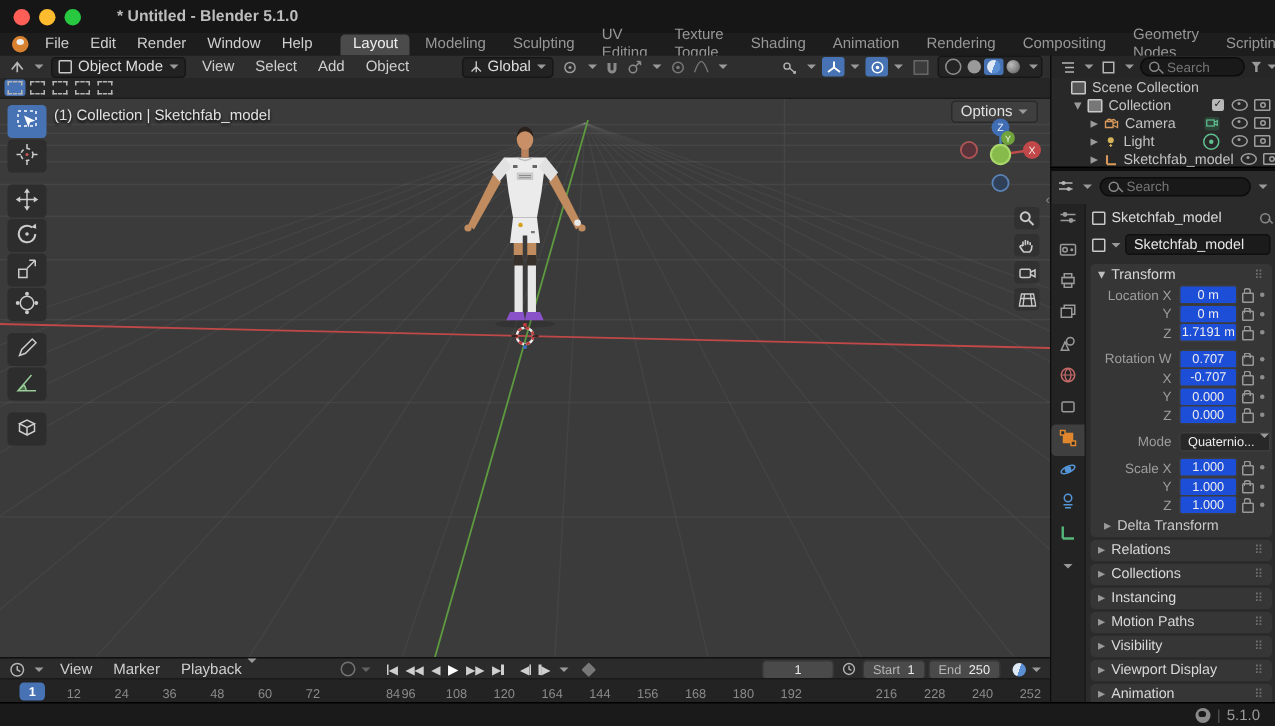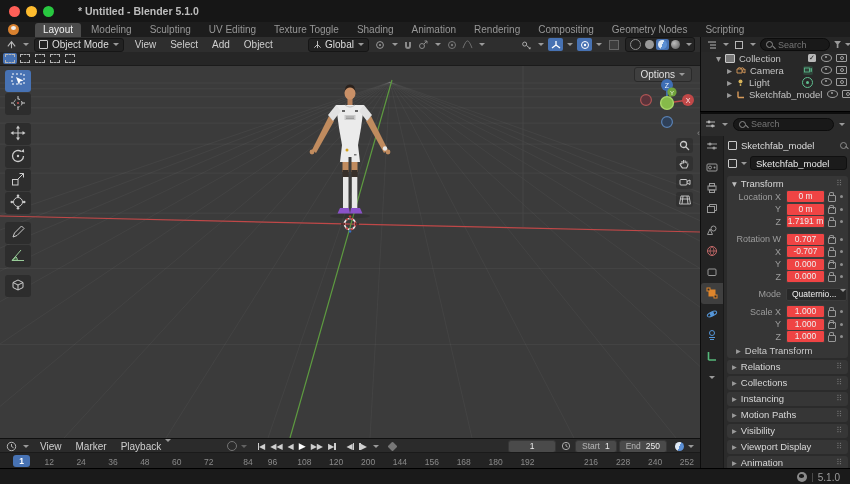--- a/index.html
+++ b/index.html
@@ -41,21 +41,21 @@
   
   #props{left:700px;top:112px;width:150px;height:356px;background:#2b2b2b;border-left:1px solid #0d0d0d;border-top:2px solid #0d0d0d;}
   #prop-tabs{position:absolute;left:0;top:22px;width:22px;height:334px;background:#232323;border-right:1px solid #1a1a1a;}
   .ptab{width:22px;height:21px;display:flex;align-items:center;justify-content:center;}
   .ptab.active{background:#3f3f3f;border-radius:3px 0 0 3px;}
   .panel{background:#363636;border-radius:3px;margin:0 3px 2px 3px;color:#d8d8d8;}
   .panel-hdr{height:14px;display:flex;align-items:center;padding:0 5px;font-size:9.5px;}
   .grip{margin-left:auto;color:#6f6f6f;font-size:8px;letter-spacing:1px;}
   .trow{height:11.5px;display:flex;align-items:center;margin:1px 5px 0 0;}
   .tlabel{width:54px;text-align:right;color:#9d9d9d;font-size:9px;padding-right:5px;flex:none;}
-  .tfield{flex:1;background:#ef4444;border-radius:2px;height:11px;color:#eee;font-size:8.5px;text-align:center;line-height:11px;border:1px solid #3c3c3c;}
+  .tfield{flex:1;background:#1d4ed8;border-radius:2px;height:11px;color:#eee;font-size:8.5px;text-align:center;line-height:11px;border:1px solid #3c3c3c;}
   .tfield.drop{background:#282828;text-align:left;padding-left:5px;display:flex;}
   .lockwrap{width:13px;display:flex;justify-content:center;flex:none;}
   .lock{width:6px;height:5px;border:1px solid #989898;border-radius:1px;position:relative;margin-top:3px;}
   .lock:before{content:'';position:absolute;top:-3.5px;left:0.5px;width:3px;height:3px;border:1px solid #989898;border-bottom:none;border-radius:2px 2px 0 0;}
   .adot{width:3px;height:3px;border-radius:50%;background:#8d8d8d;flex:none;margin-left:2px;}
   .namefield{background:#1b1b1b;border:1px solid #101010;border-radius:3px;height:12px;color:#e7e7e7;display:flex;align-items:center;padding:0 5px;font-size:9.5px;}
   
   #viewport{left:0;top:52px;width:700px;height:386px;background:#3b3b3b;overflow:hidden;}
   #toolsettings{left:0;top:0;width:700px;height:13px;background:#262626;border-bottom:1px solid #1b1b1b;position:absolute;display:flex;align-items:center;padding-left:3px;}
   .selmode{width:14px;height:11px;border-radius:2px;margin-right:1px;display:flex;align-items:center;justify-content:center;}
@@ -94,20 +94,27 @@
   <span class="light" style="background:#ff5f57;"></span>
   <span class="light" style="background:#febc2e;"></span>
   <span class="light" style="background:#28c840;"></span>
   <span id="titletext">* Untitled - Blender 5.1.0</span>
 </div>
 
 <div id="menubar" class="abs row">
   <span style="width:11px;height:11px;border-radius:50%;background:#d8812f;margin:0 4px 0 8px;position:relative;flex:none;">
     <span style="position:absolute;left:2.5px;top:2px;width:5px;height:4px;border-radius:50%;background:#eee;"></span>
   </span>
+  <span id="menu-items" class="row">
+      <div class="menu-item">File</div>
+      <div class="menu-item">Edit</div>
+      <div class="menu-item">Render</div>
+      <div class="menu-item">Window</div>
+      <div class="menu-item">Help</div>
+    </span>
   <span id="wtabs" class="row" style="margin-left:12px;">
       <div class="wtab active">Layout</div>
       <div class="wtab">Modeling</div>
       <div class="wtab">Sculpting</div>
       <div class="wtab">UV Editing</div>
       <div class="wtab">Texture Toggle</div>
       <div class="wtab">Shading</div>
       <div class="wtab">Animation</div>
       <div class="wtab">Rendering</div>
       <div class="wtab">Compositing</div>
@@ -226,20 +233,30 @@
     <i class="chev"></i>
   <span class="search" style="width:68px;margin-left:4px;">
     <span class="mag"></span>
     <input readonly="" placeholder="Search" style="">
   </span>
   <span style="margin-left:4px;width:8px;height:7px;background:#9a9a9a;clip-path:polygon(0 0,100% 0,62% 45%,62% 100%,38% 100%,38% 45%);"></span>
   <i class="chev"></i>
 </div>
 
 <div id="outliner" class="abs">
+    <div class="ol-row">
+      <span style="width:4px;flex:none;"></span>
+      <span style="width:9px;flex:none;"></span>
+      <span style="margin-right:4px;display:inline-flex;">
+        <span style="width:8px;height:7px;border:1px solid #c9c9c9;border-radius:1px;display:inline-block;background:#555;"></span>
+      </span>
+      <span style="font-size:9.5px;">Scene Collection</span>
+      <span style="flex:1;"></span>
+      <span style="width:8px;"></span>
+    </div>
     <div class="ol-row">
       <span style="width:15px;flex:none;"></span>
       <span style="color:#9a9a9a;width:9px;flex:none;">▾</span>
       <span style="margin-right:4px;display:inline-flex;">
         <span style="width:8px;height:7px;border:1px solid #c9c9c9;border-radius:1px;display:inline-block;background:#777;"></span>
       </span>
       <span style="font-size:9.5px;">Collection</span>
       <span style="flex:1;"></span>
       <span class="cbx">✓</span>
       <span class="eye" style="margin:0 4px 0 5px;"></span>
@@ -658,20 +675,21 @@
       </div>
       <div class="selmode">
         <i></i>
       </div>
       <div class="selmode">
         <i></i>
       </div>
     </div>
 
   <div id="vp-overlay-text" class="abs">
+    <div>(1) Collection | Sketchfab_model</div>
   </div>
 
   <div id="options-btn" class="abs row">
     <span>Options</span>
     <i class="chev"></i>
   </div>
 
   <div id="toolbar" class="abs">
       <div class="tool-btn active">
         <span><svg width="16" height="16" viewBox="0 0 16 16">
@@ -836,25 +854,25 @@
   </span>
 </div>
 <div id="timeline-ruler" class="abs">
   <div id="playhead">1</div>
 <div class="tick-num" style="left: 49.227px;">12</div>
     <div class="tick-num" style="left: 81.111px;">24</div>
     <div class="tick-num" style="left: 112.995px;">36</div>
     <div class="tick-num" style="left: 144.879px;">48</div>
     <div class="tick-num" style="left: 176.763px;">60</div>
     <div class="tick-num" style="left: 208.647px;">72</div>
-    <div class="tick-num" style="left: 234px; padding-left: 28px;">84</div>
+    <div class="tick-num" style="left: 248px; padding-left: 28px;">84</div>
     <div class="tick-num" style="left: 272.415px;">96</div>
     <div class="tick-num" style="left: 304.299px;">108</div>
     <div class="tick-num" style="left: 336.183px;">120</div>
-    <div class="tick-num" style="left: 368.067px;">200</div>
+    <div class="tick-num" style="left: 368.067px;">164</div>
     <div class="tick-num" style="left: 399.951px;">144</div>
     <div class="tick-num" style="left: 431.835px;">156</div>
     <div class="tick-num" style="left: 463.719px;">168</div>
     <div class="tick-num" style="left: 495.603px;">180</div>
     <div class="tick-num" style="left: 527.487px;">192</div>
     <div class="tick-num" style="left: 560px; margin-top: 44px;">204</div>
     <div class="tick-num" style="left: 591px;">216</div>
     <div class="tick-num" style="left: 623.139px;">228</div>
     <div class="tick-num" style="left: 655.023px;">240</div>
     <div class="tick-num" style="left: 686.907px;">252</div>

